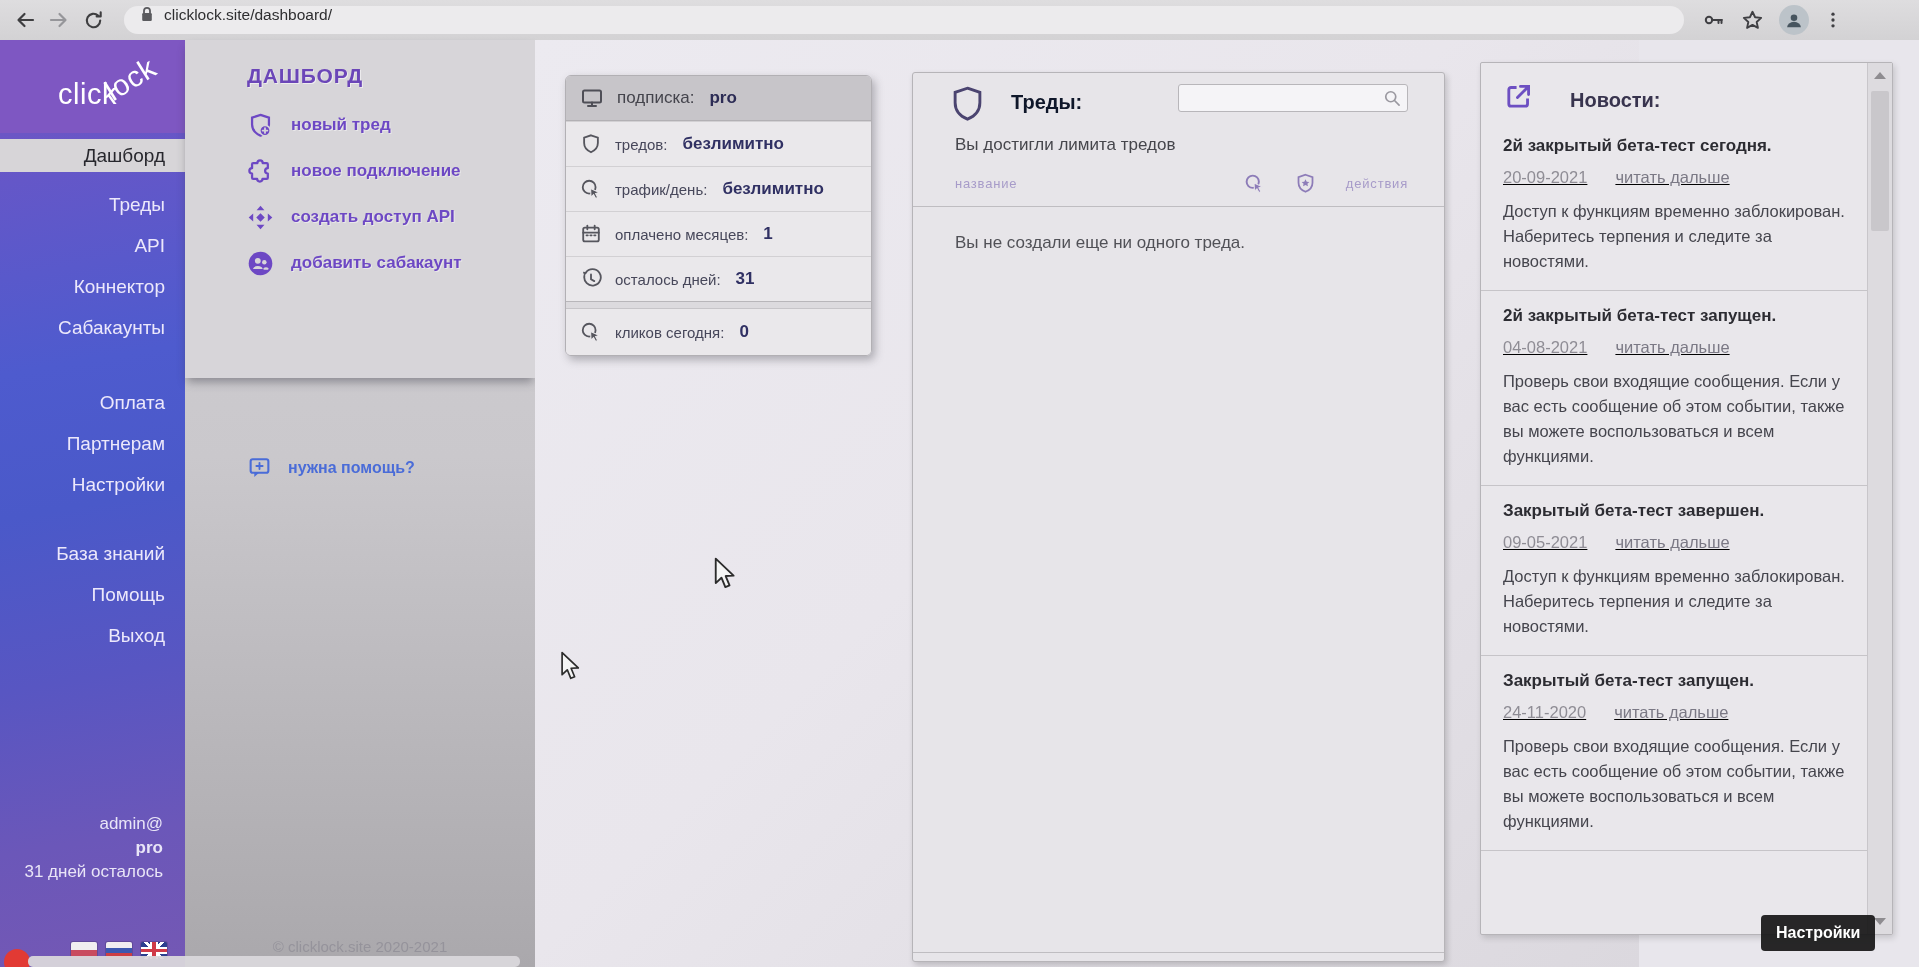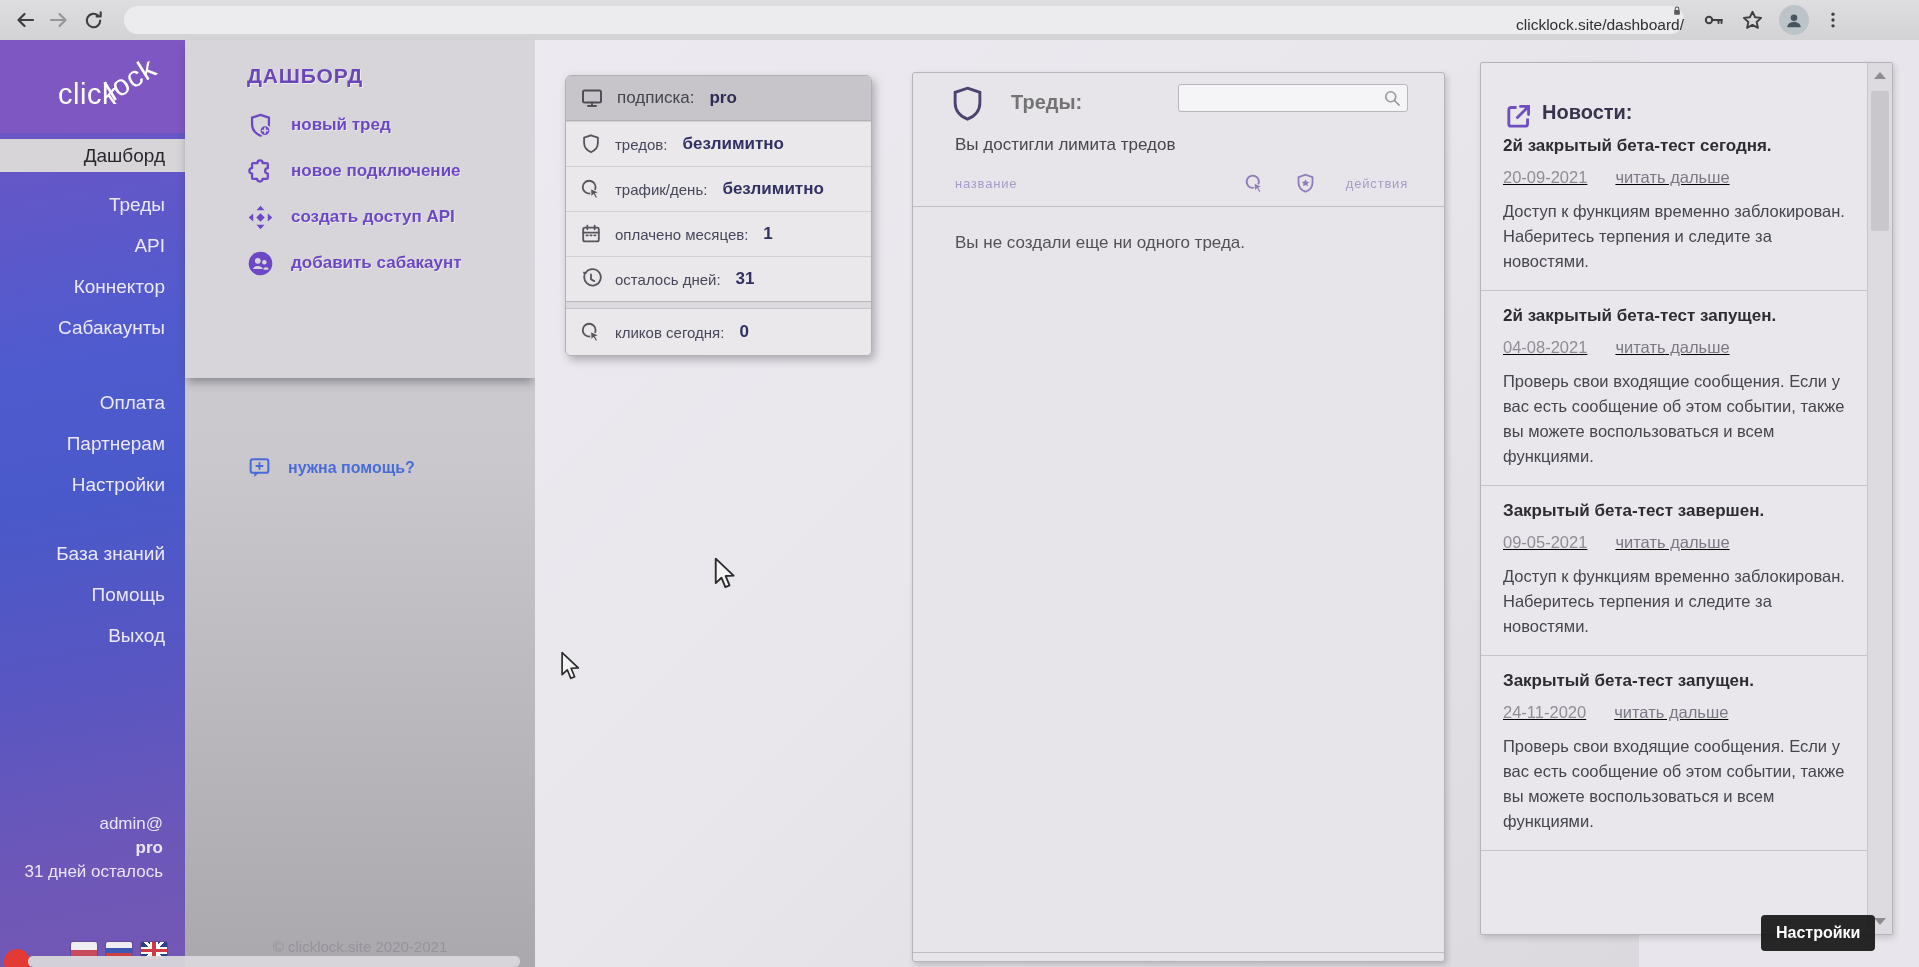--- a/index.html
+++ b/index.html
@@ -6,21 +6,21 @@
   body{
     width:1919px;height:967px;position:relative;overflow:hidden;
     font-family:"Liberation Sans","DejaVu Sans",sans-serif;
     background:#e8e6ec;
   }
   svg{display:block;}
   
   .chrome{position:absolute;left:0;top:0;width:1919px;height:40px;background:linear-gradient(180deg,#dedddf,#d3d2d4);display:flex;align-items:center;}
   .chrome-btn{width:34px;height:34px;display:flex;align-items:center;justify-content:center;cursor:pointer;}
   .chrome-btn:nth-child(1){margin-left:8px;}
-  .url-pill{margin-left:14px;width:1560px;height:28px;background:#ecebed;border-radius:14px;display:flex;align-items:flex-end;padding-left:16px;box-sizing:border-box;flex-direction:column;}
+  .url-pill{margin-left:14px;width:1560px;height:28px;background:#ecebed;border-radius:14px;display:flex;align-items:flex-start;padding-left:16px;box-sizing:border-box;}
   .url-text{font-size:15.5px;color:#2e2e30;margin-left:10px;}
   .chrome-right{display:flex;align-items:center;margin-left:18px;gap:14px;}
   .avatar-circle{width:30px;height:30px;border-radius:50%;background:#bcc3c9;display:flex;align-items:center;justify-content:center;}
   
   .sidebar{position:absolute;left:0;top:40px;width:185px;height:927px;
     background:linear-gradient(170deg,#7a54bf 0%,#6457c8 15%,#4e5bce 35%,#4a59c9 50%,#5856c2 68%,#6b57b9 85%,#7458b4 100%);}
   .logo-block{height:93px;background:#7e57c2;position:relative;}
   .logo{position:absolute;left:58px;top:38px;color:#fff;font-size:29px;letter-spacing:.5px;}
   .logo .lock{display:inline-block;transform:rotate(-32deg) translate(-2px,-4px);transform-origin:0 80%;}
   .nav-active{margin-top:6px;height:33px;background:#d7d5d8;color:#27272d;font-size:19px;display:flex;align-items:center;justify-content:flex-end;padding-right:20px;cursor:pointer;}
@@ -62,33 +62,33 @@
   .sub-header .val{font-size:17px;font-weight:bold;color:#2c2c55;margin-left:2px;}
   .sub-row{height:44px;background:#eae8eb;display:flex;align-items:center;gap:13px;padding:0 14px;border-top:1px solid #d2d0d3;}
   .sub-row:first-of-type{border-top:none;}
   .sub-row .lbl{font-size:15px;color:#47475a;}
   .sub-row .val{font-size:17px;font-weight:bold;color:#303063;margin-left:2px;}
   .sub-divider{height:6px;background:#dcdade;border-top:1px solid #b8b6ba;border-bottom:1px solid #c6c4c8;}
   .sub-footer{height:46px;border-top:none;}
   
   .threads{position:absolute;left:377px;top:32px;width:533px;height:890px;background:#e7e5e9;border:1px solid #b6b4b8;border-radius:3px;box-shadow:2px 3px 6px rgba(0,0,0,.18);box-sizing:border-box;}
   .tp-shield{position:absolute;left:38px;top:13px;}
-  .tp-title{position:absolute;left:98px;top:18px;font-size:20px;font-weight:bold;color:#737373;}
+  .tp-title{position:absolute;left:98px;top:18px;font-size:20px;font-weight:bold;color:#0f172a;}
   .tp-search{position:absolute;right:36px;top:11px;width:230px;height:28px;background:#f5f4f7;border:1px solid #b8b6ba;border-radius:3px;box-sizing:border-box;padding:0 30px 0 10px;font-size:15px;color:#333;outline:none;}
   .tp-search-icon{position:absolute;right:42px;top:15px;}
   .tp-limit{position:absolute;left:42px;top:62px;font-size:17px;color:#46464c;}
   .tp-cols{position:absolute;left:42px;right:36px;top:100px;display:flex;align-items:center;}
   .tp-col-name{font-size:13px;color:#a79bc9;letter-spacing:.8px;}
   .tp-cols-right{margin-left:auto;display:flex;align-items:center;gap:30px;}
   .tp-col-actions{font-size:13px;color:#a79bc9;letter-spacing:.8px;}
   .tp-body{position:absolute;left:0;right:0;top:133px;bottom:8px;border-top:1px solid #bfbdc1;border-bottom:1px solid #bfbdc1;}
   .tp-empty{padding:26px 20px 0 42px;font-size:17px;color:#515157;}
   
   .news{position:absolute;left:945px;top:22px;width:413px;height:873px;background:#e9e7eb;border:1px solid #b6b4b8;border-radius:2px;box-shadow:2px 3px 6px rgba(0,0,0,.15);box-sizing:border-box;}
-  .np-header{position:absolute;left:22px;top:18px;display:flex;align-items:flex-start;gap:8px;margin-top:20px;}
+  .np-header{position:absolute;left:22px;top:18px;display:flex;align-items:flex-end;gap:36px;}
   .np-title{font-size:20px;font-weight:bold;color:#38344e;}
   .np-items{position:absolute;left:0;top:58px;right:25px;bottom:0;overflow:hidden;}
   .np-item{padding:15px 20px 16px 22px;border-bottom:1px solid #c6c4c8;}
   .np-item-title{font-size:17px;font-weight:bold;color:#2c2c32;}
   .np-meta{margin-top:12px;display:flex;align-items:center;text-decoration:underline;}
   .np-date{font-size:16.5px;color:#8f8d95;}
   .np-read{font-size:16.5px;color:#7b7985;margin-left:28px;cursor:pointer;}
   .np-body{margin-top:12px;font-size:16.5px;line-height:25px;color:#45454d;}
   .np-scroll{position:absolute;right:0;top:0;bottom:0;width:24px;background:#dddbdf;border-left:1px solid #c8c6ca;}
   .np-scroll-up{position:absolute;top:9px;left:6px;width:0;height:0;border-left:6px solid transparent;border-right:6px solid transparent;border-bottom:7px solid #8e8c90;cursor:pointer;}

